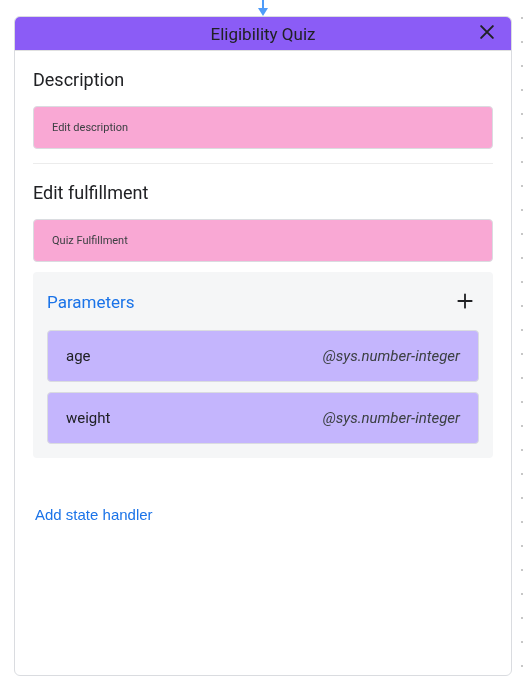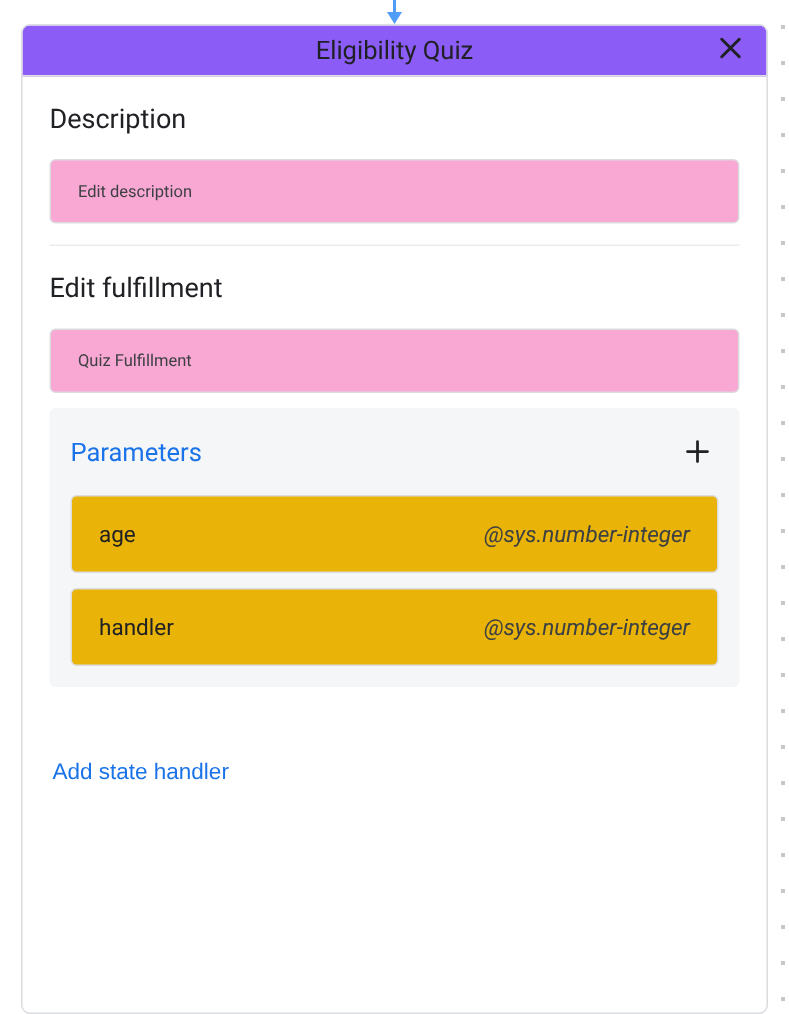--- a/index.html
+++ b/index.html
@@ -118,21 +118,21 @@
     height: 28px;
     background: none;
     border: none;
     cursor: pointer;
     display: flex;
     align-items: center;
     justify-content: center;
   }
   .plus-btn svg { width: 20px; height: 20px; }
   .param-row {
-    background: #eab308;
+    background: #c4b5fd;
     border: 1px solid #dadce0;
     border-radius: 4px;
     padding: 16px 18px;
     display: flex;
     align-items: center;
     justify-content: space-between;
     margin-bottom: 10px;
     cursor: pointer;
   }
   .param-row:last-child { margin-bottom: 0; }
@@ -212,21 +212,21 @@
                 <path d="M12 4 V20 M4 12 H20" stroke="#202124" stroke-width="2.2" stroke-linecap="round"></path>
               </svg>
           </span>
         </button>
       </div>
       <div class="param-row">
         <span class="param-name">age</span>
         <span class="param-type">@sys.number-integer</span>
       </div>
       <div class="param-row">
-        <span class="param-name">handler</span>
+        <span class="param-name">weight</span>
         <span class="param-type">@sys.number-integer</span>
       </div>
     </div>
 
 
     <button class="add-handler">Add state handler</button>
 
   </div>
 </div>
 

